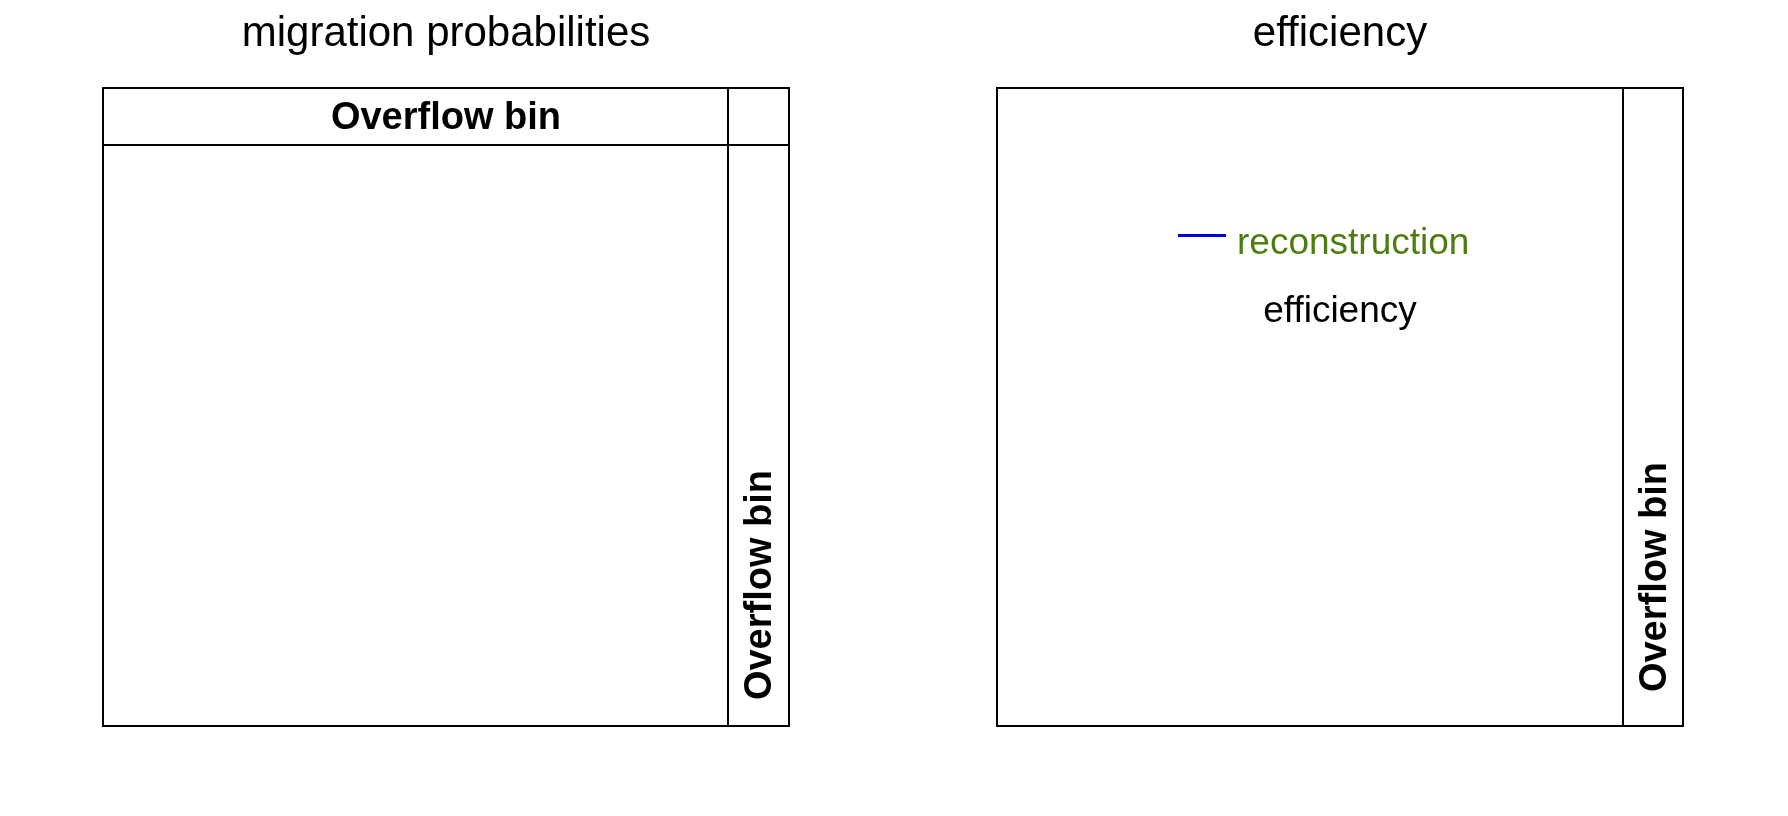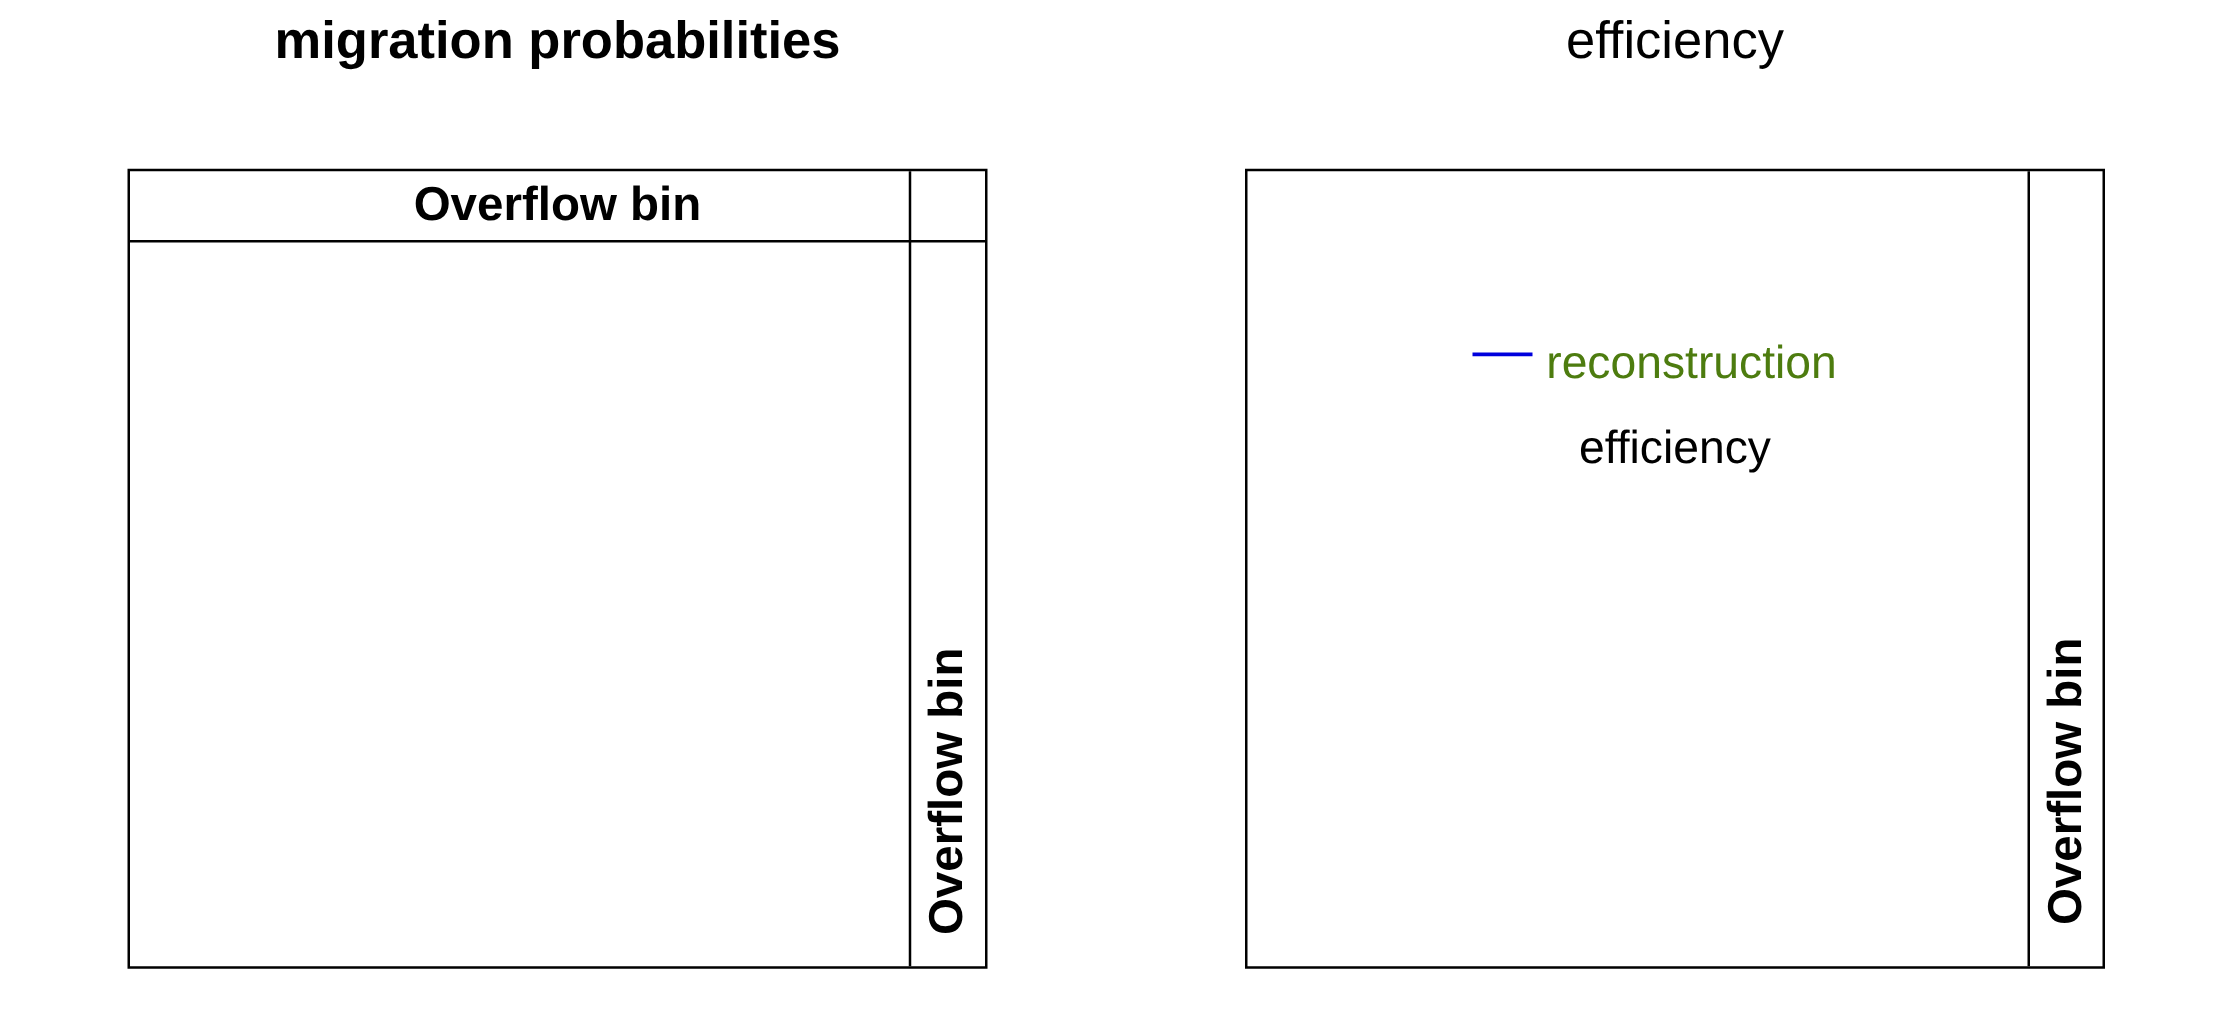--- a/index.html
+++ b/index.html
@@ -18,31 +18,30 @@
   }
   .panel-title {
     position: absolute;
     top: 8px;
     font-size: 42px;
     line-height: 1.15;
     text-align: center;
     color: #000000;
     white-space: nowrap;
   }
-  .panel-title.left  { left: 102px; width: 688px; font-weight: bold; }
+  .panel-title.left  { left: 102px; width: 688px; }
   .panel-title.right { left: 996px; width: 688px; }
 
   .frame {
     position: absolute;
     top: 87px;
     height: 640px;
     border: 2px solid #000000;
     background: #ffffff;
     box-sizing: border-box;
-    margin-top: 48px;
   }
   .frame.left  { left: 102px; width: 688px; }
   .frame.right { left: 996px; width: 688px; }
 
   .hline {
     position: absolute;
     left: 0; right: 0;
     top: 55px;
     height: 2px;
     background: #000000;

